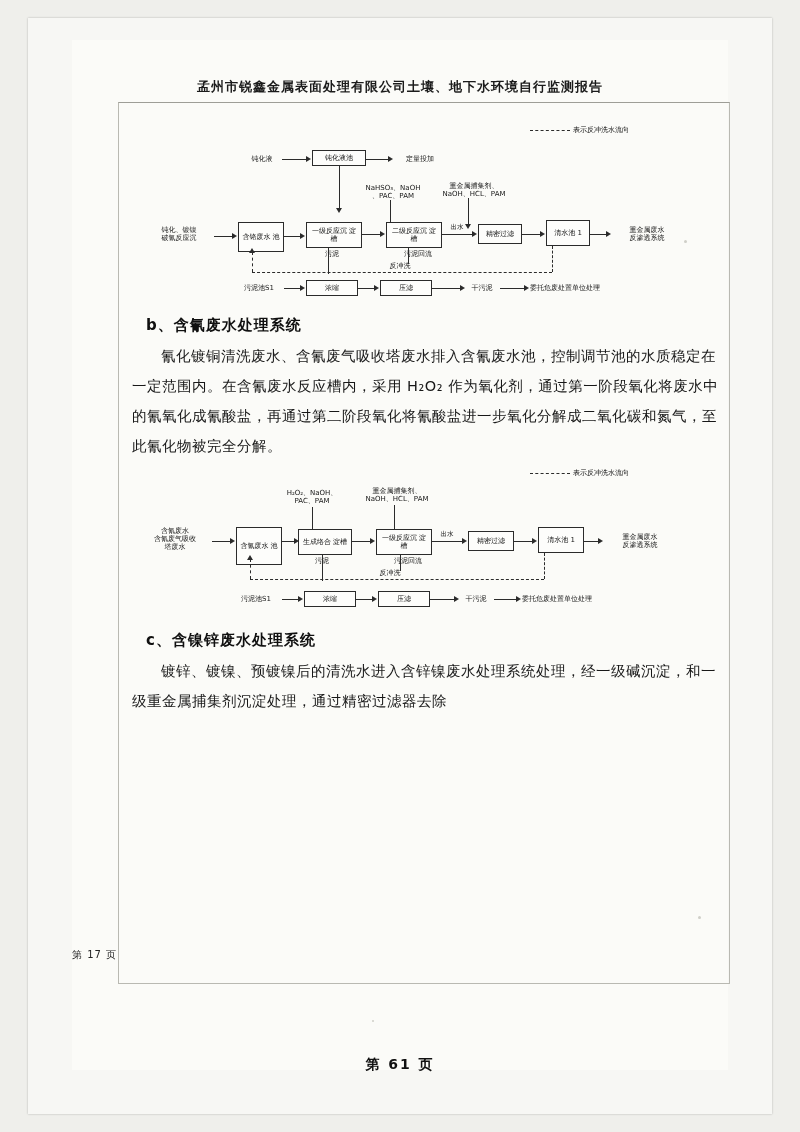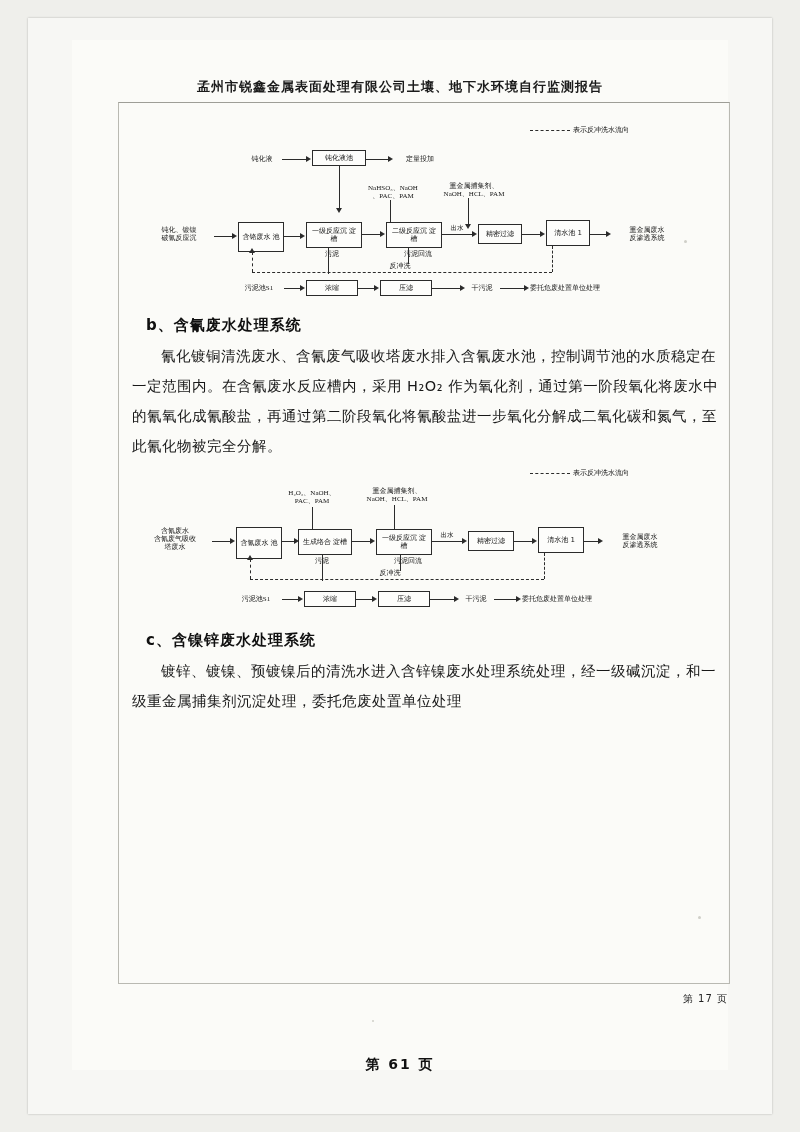--- a/index.html
+++ b/index.html
@@ -87,21 +87,20 @@
     box-sizing:border-box;
     font-size:7px;
     letter-spacing:0px;
   }
   .lbl{
     position:absolute;
     text-align:center;
     font-size:7px;
     white-space:pre-line;
     color:#151515;
-    font-family:Liberation Serif, serif;
   }
   .hline{position:absolute;height:0;border-top:1px solid #2b2b2b;}
   .vline{position:absolute;width:0;border-left:1px solid #2b2b2b;}
   .dash-h{position:absolute;height:0;border-top:1px dashed #2b2b2b;}
   .dash-v{position:absolute;width:0;border-left:1px dashed #2b2b2b;}
   .arr{
     position:absolute;
     width:0;height:0;
     border-top:3px solid transparent;
     border-bottom:3px solid transparent;
@@ -123,25 +122,24 @@
   }
   .legend{position:absolute;font-size:7px;text-align:center;}
   .legend .dl{
     display:inline-block;
     width:40px;border-top:1px dashed #2b2b2b;
     vertical-align:middle;margin-right:3px;
   }
   .pagenum-inner{
     position:absolute;
     left:0;width:100%;
-    text-align:right;
+    text-align:left;
     font-size:10px;
     color:#222;
     letter-spacing:1px;
-    margin-top:44px;
   }
   .pagenum-outer{
     position:absolute;
     bottom:40px;left:0;width:100%;
     text-align:center;
     font-size:14px;
     color:#111;
     letter-spacing:2px;
     font-weight:bold;
   }
@@ -258,21 +256,21 @@
         <div class="vline" style="left:180px;top:40px;height:22px;"></div>
         <div class="arr-d" style="left:177px;top:62px;"></div>
         <div class="vline" style="left:262px;top:38px;height:24px;"></div>
         <div class="arr-d" style="left:259px;top:62px;"></div>
 
         <div class="lbl" style="left:6px;top:60px;width:74px;">含氰废水
 含氰废气吸收
 塔废水</div>
         <div class="hline" style="left:80px;top:74px;width:18px;"></div>
         <div class="arr" style="left:98px;top:71px;"></div>
-        <div class="box" style="left:104px;top:60px;width:46px;height:32px;">含氰废水
+        <div class="box" style="left:104px;top:60px;width:46px;height:38px;">含氰废水
 池</div>
         <div class="hline" style="left:150px;top:74px;width:12px;"></div>
         <div class="arr" style="left:162px;top:71px;"></div>
         <div class="box" style="left:166px;top:62px;width:54px;height:26px;">生成络合
 淀槽</div>
         <div class="hline" style="left:220px;top:74px;width:18px;"></div>
         <div class="arr" style="left:238px;top:71px;"></div>
         <div class="box" style="left:244px;top:62px;width:56px;height:26px;">一级反应沉
 淀槽</div>
         <div class="hline" style="left:300px;top:74px;width:30px;"></div>
@@ -311,21 +309,21 @@
         <div class="arr" style="left:322px;top:129px;"></div>
         <div class="lbl" style="left:326px;top:128px;width:36px;">干污泥</div>
         <div class="hline" style="left:362px;top:132px;width:22px;"></div>
         <div class="arr" style="left:384px;top:129px;"></div>
         <div class="lbl" style="left:390px;top:128px;width:120px;text-align:left;">委托危废处置单位处理</div>
       </div>
 
       <h3 class="sub">
         <span class="lead">c、</span><span>含镍锌废水处理系统</span>
       </h3>
-      <p class="para">镀锌、镀镍、预镀镍后的清洗水进入含锌镍废水处理系统处理，经一级碱沉淀，和一级重金属捕集剂沉淀处理，委托危废处置单位处理</p>
+      <p class="para">镀锌、镀镍、预镀镍后的清洗水进入含锌镍废水处理系统处理，经一级碱沉淀，和一级重金属捕集剂沉淀处理，通过精密过滤器去除</p>
 
     </div>
 
     <div class="pagenum-inner" style="top:908px;">第 17 页</div>
 
     <div class="speck" style="left:612px;top:200px;width:3px;height:3px;"></div>
     <div class="speck" style="left:626px;top:876px;width:3px;height:3px;"></div>
     <div class="speck" style="left:300px;top:980px;width:2px;height:2px;"></div>
   </div>
 

